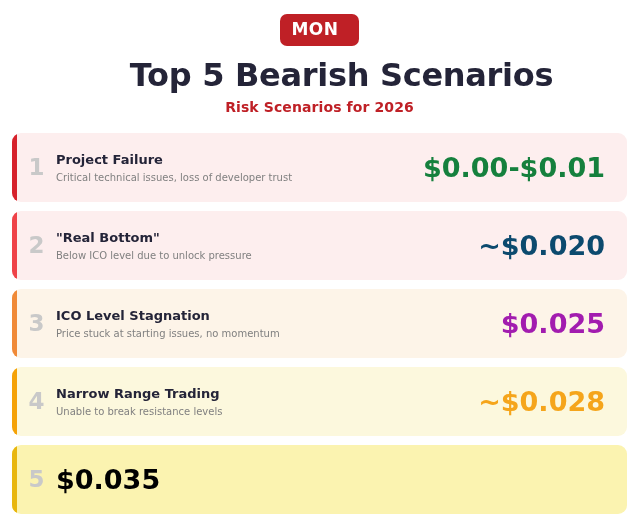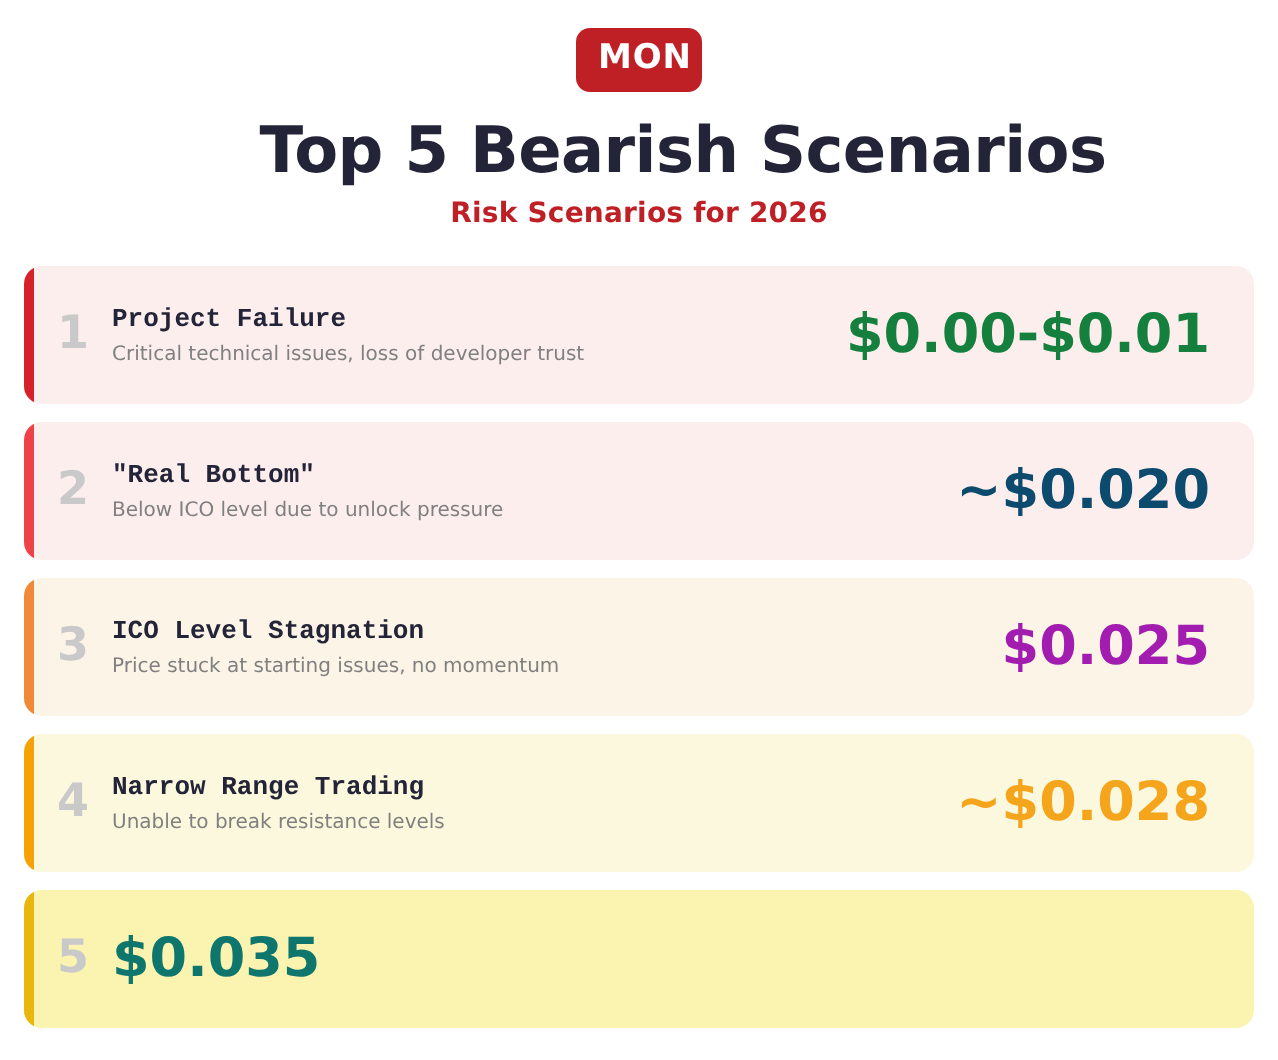--- a/index.html
+++ b/index.html
@@ -26,21 +26,21 @@
     text-align: center;
   }
   .logo-badge {
     display: inline-block;
     background: #bf2026;
     color: #ffffff;
     font-size: 17px;
     font-weight: 700;
     letter-spacing: 0.5px;
     line-height: 1;
-    padding: 7px 5px 8px 11px;
+    padding: 7px 20px 8px 11px;
     border-radius: 7px;
   }
   .page-title {
     margin: 12px 0 0 0;
     font-size: 32px;
     font-weight: 700;
     color: #242438;
     letter-spacing: -0.3px;
     line-height: 1.1;
     padding-left: 44px;
@@ -91,21 +91,20 @@
   .scenario-text {
     flex: 1 1 auto;
     min-width: 0;
     padding-right: 10px;
   }
   .scenario-title {
     font-size: 13px;
     font-weight: 700;
     color: #242438;
     line-height: 1.25;
-    font-family: Liberation Mono, monospace;
   }
   .scenario-desc {
     margin-top: 3px;
     font-size: 10px;
     font-weight: 400;
     color: #808080;
     line-height: 1.3;
   }
   .scenario-value {
     flex: 0 0 auto;
@@ -166,17 +165,17 @@
       <div class="scenario-text">
         <div class="scenario-title">Narrow Range Trading</div>
         <div class="scenario-desc">Unable to break resistance levels</div>
       </div>
       <div class="scenario-value" style="color: rgb(245, 165, 27);">~$0.028</div>
     </div>
 
     <div class="scenario-row" style="background: rgb(251, 243, 176);">
       <span class="accent-bar" style="background: rgb(232, 182, 15);"></span>
       <div class="rank-number">5</div>
-      <div class="scenario-value" style="color: #0f766e;">$0.035</div>
+      <div class="scenario-value" style="color: #000000;">$0.035</div>
     </div>
 
   </div>
 </div>
 
 </body></html>

